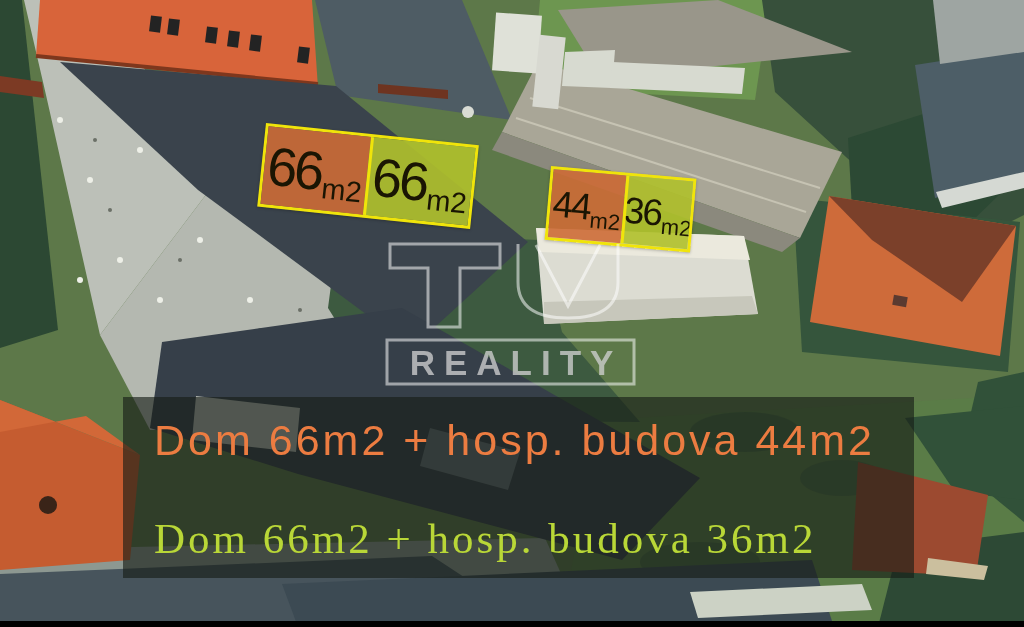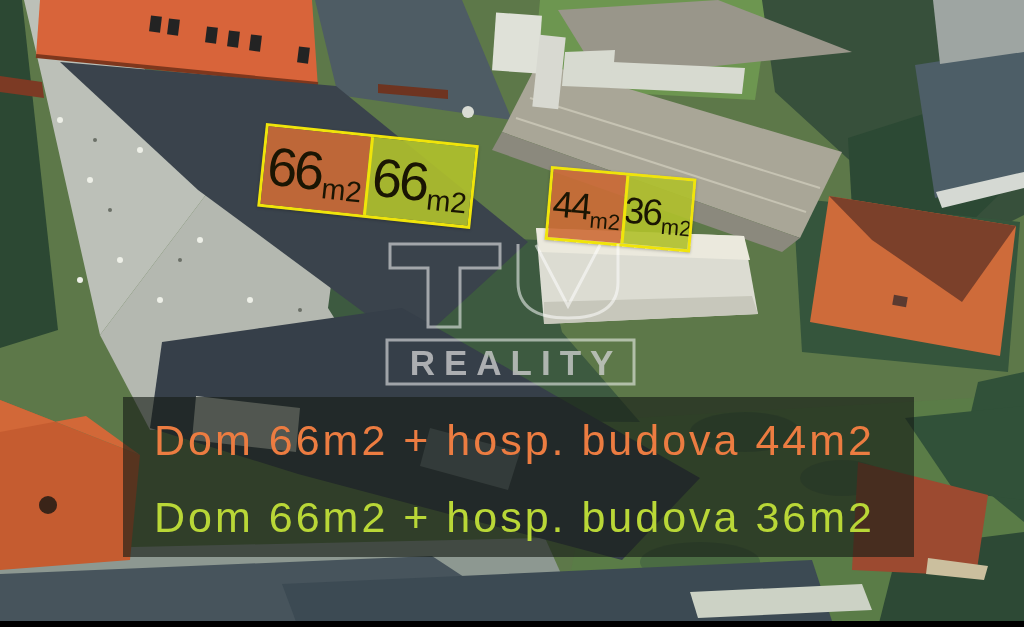--- a/index.html
+++ b/index.html
@@ -35,28 +35,28 @@
   
   svg.wm { position:absolute; left:0; top:0; pointer-events:none; }
   .wm-line { stroke:var(--watermark-stroke,#ffffff87); stroke-width:3; fill:none; }
   .wm-text {
     fill:var(--watermark-fill,#d0d0d0c4); font-weight:bold; font-size:35px;
     letter-spacing:9px; font-family:"Liberation Sans", sans-serif;
   }
 
   
   .banner {
-    position:absolute; left:123px; top:397px; width:791px; height:160px;
+    position:absolute; left:123px; top:397px; width:791px; height:181px;
     background:var(--banner-bg,#161c16a1);
     box-sizing:border-box; padding:20px 8px 16px 31px;
     display:flex; flex-direction:column; justify-content:space-between;
   }
   .banner-line { font-size:43px; letter-spacing:3px; line-height:1.1; white-space:nowrap; }
   .banner-line.orange { color:var(--banner-text-orange,#ec7c41); }
-  .banner-line.green  { color:var(--banner-text-green,#b9d737); }
+  .banner-line.green  { color:var(--banner-text-green,#b9d737);font-family:Liberation Serif, serif; }
 
   .bottom-bar { position:absolute; left:0; bottom:0; width:1024px; height:6px; background:#000; }
 </style>
 </head>
 <body>
 
 <div class="stage">
 
   <svg class="bg" width="1024" height="627" viewBox="0 0 1024 627" aria-hidden="true">
 

